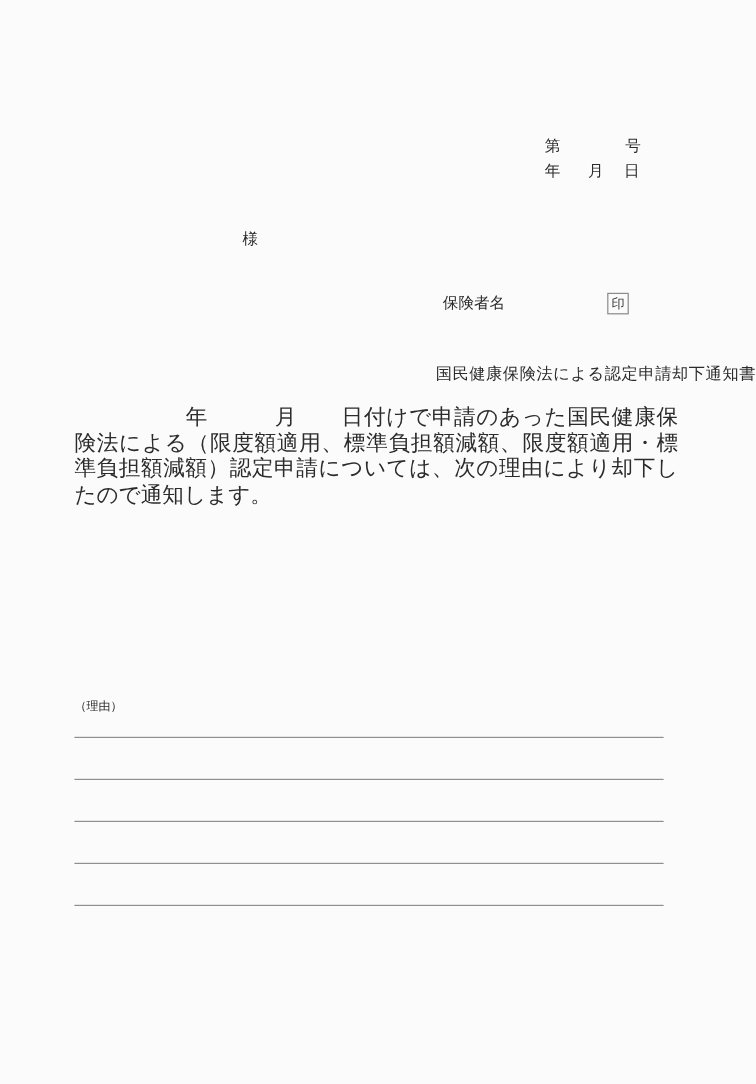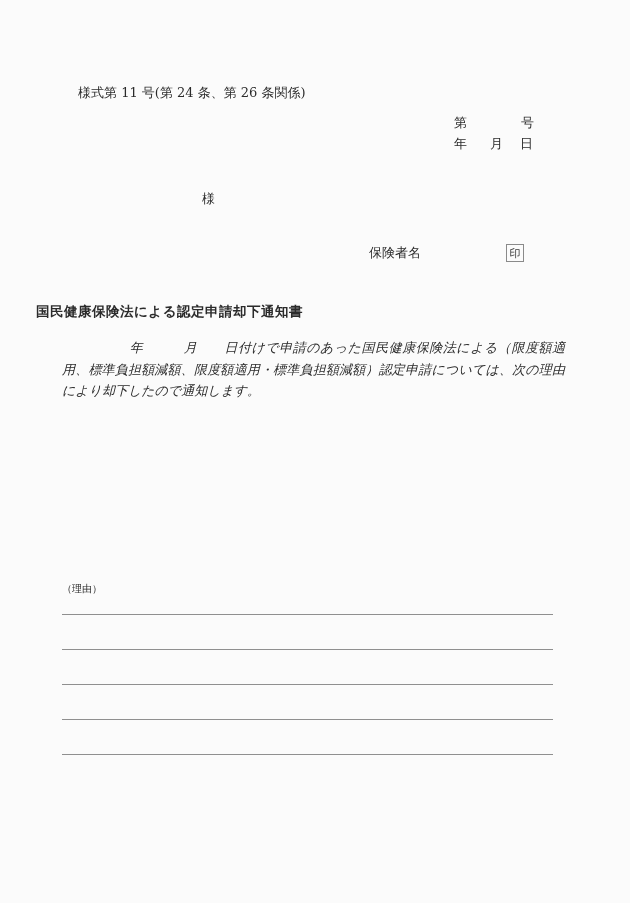--- a/index.html
+++ b/index.html
@@ -72,35 +72,34 @@
     color: #3a3a3a;
   }
   
   .title {
     position: absolute;
     left: 0;
     right: 0;
     top: 303px;
     margin: 0;
     padding-left: 36px;
-    text-align: left;
+    text-align: right;
     font-size: 13.5px;
-    font-weight: bold;
+    font-weight: normal;
     letter-spacing: 0.5px;
   }
   
   .body-text {
     position: absolute;
     left: 62px;
     top: 337px;
     width: 503px;
-    font-size: 13px;
+    font-size: 18px;
     line-height: 21.5px;
     text-align: justify;
-    font-style: italic;
   }
   .body-text p {
     margin: 0;
     overflow-wrap: break-word;
     word-break: break-all;
   }
   
   .reason-label {
     position: absolute;
     left: 62px;
@@ -116,21 +115,20 @@
   .reason-line {
     height: 34px;
     border-bottom: 1px solid #8f8f8f;
   }
 </style>
 </head>
 <body>
 
 <div class="page">
 
-  <div class="form-number">様式第 11 号(第 24 条、第 26 条関係)</div>
 
   <div class="header-right">
     <div class="hr-row">
       <span>第</span>
       <span class="blank-no"></span>
       <span>号</span>
     </div>
     <div class="hr-row">
       <span>年</span>
       <span class="blank-md-1"></span>

